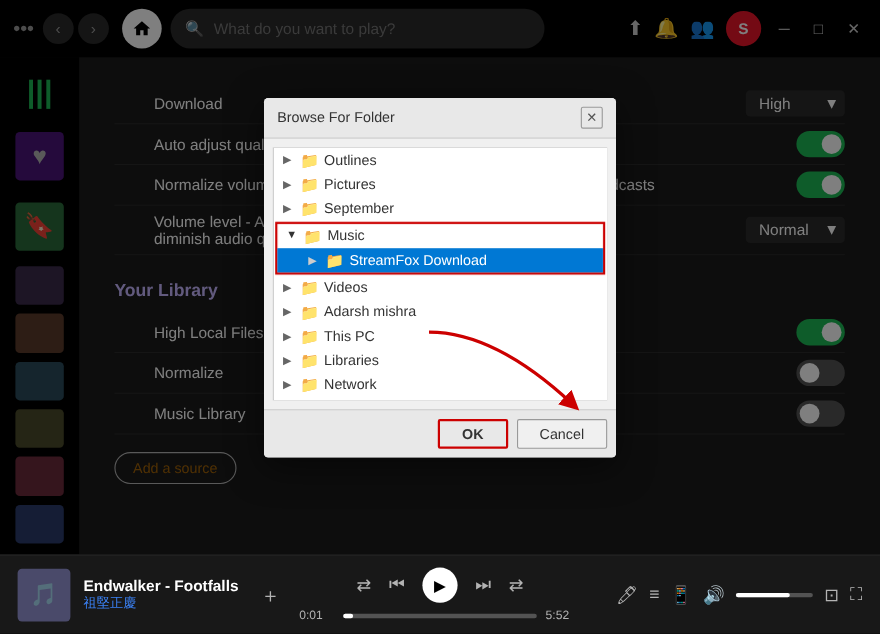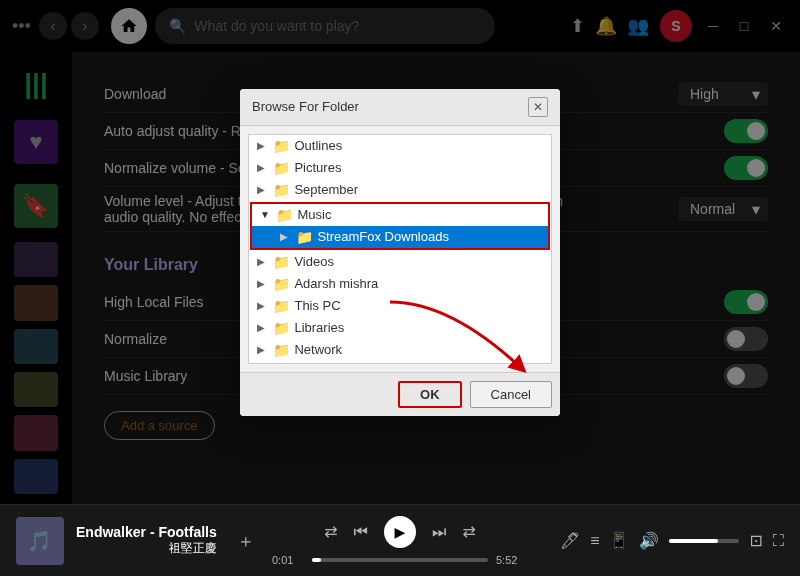--- a/index.html
+++ b/index.html
@@ -111,21 +111,21 @@
     }
 
     .settings-section { margin-bottom: 24px; }
     .settings-row {
       display: flex;
       align-items: center;
       justify-content: space-between;
       padding: 6px 0;
       border-bottom: 1px solid #2a2a2a;
     }
-    .settings-row-label { font-size: 14px; color: #fff; }
+    .settings-row-label { font-size: 14px; color: #fff; margin-left: 36px; }
 
     .section-title {
       font-size: 16px;
       font-weight: 700;
       color: #c4b5fd;
       margin: 20px 0 10px;
     }
 
     
     .toggle {
@@ -204,21 +204,21 @@
     .player-left { display: flex; align-items: center; gap: 12px; flex: 1; }
     .player-thumb {
       width: 48px; height: 48px;
       background: #4a4a6a;
       border-radius: 4px;
       display: flex; align-items: center; justify-content: center;
       font-size: 20px;
     }
     .player-info { }
     .player-title { font-size: 14px; font-weight: 600; }
-    .player-artist { font-size: 12px; color: #ffffff; text-align: right; }
+    .player-artist { font-size: 12px; color: #3b82f6; }
     .player-add { color: #b3b3b3; font-size: 18px; cursor: pointer; margin-left: 8px; }
 
     .player-center { display: flex; flex-direction: column; align-items: center; flex: 1; gap: 6px; }
     .player-controls { display: flex; align-items: center; gap: 16px; }
     .ctrl-btn { background: none; border: none; color: #b3b3b3; font-size: 16px; cursor: pointer; }
     .ctrl-btn.main {
       background: #fff;
       color: #000;
       width: 32px; height: 32px;
       border-radius: 50%;
@@ -507,21 +507,21 @@
         <div style="border: 2px solid #cc0000; margin: 1px;">
           <div class="tree-item">
             <span class="chevron expanded">▼</span>
             <span class="folder-icon blue">📁</span>
             <span>Music</span>
           </div>
           <div class="tree-item selected">
             <span class="indent"></span>
             <span class="chevron" style="color:#ccc;">▶</span>
             <span style="font-size:14px;">📁</span>
-            <span>StreamFox Downloads</span>
+            <span>StreamFox Download</span>
           </div>
         </div>
 
         <div class="tree-item">
           <span class="chevron">▶</span>
           <span class="folder-icon">📁</span>
           <span>Videos</span>
         </div>
         <div class="tree-item">
           <span class="chevron">▶</span>

